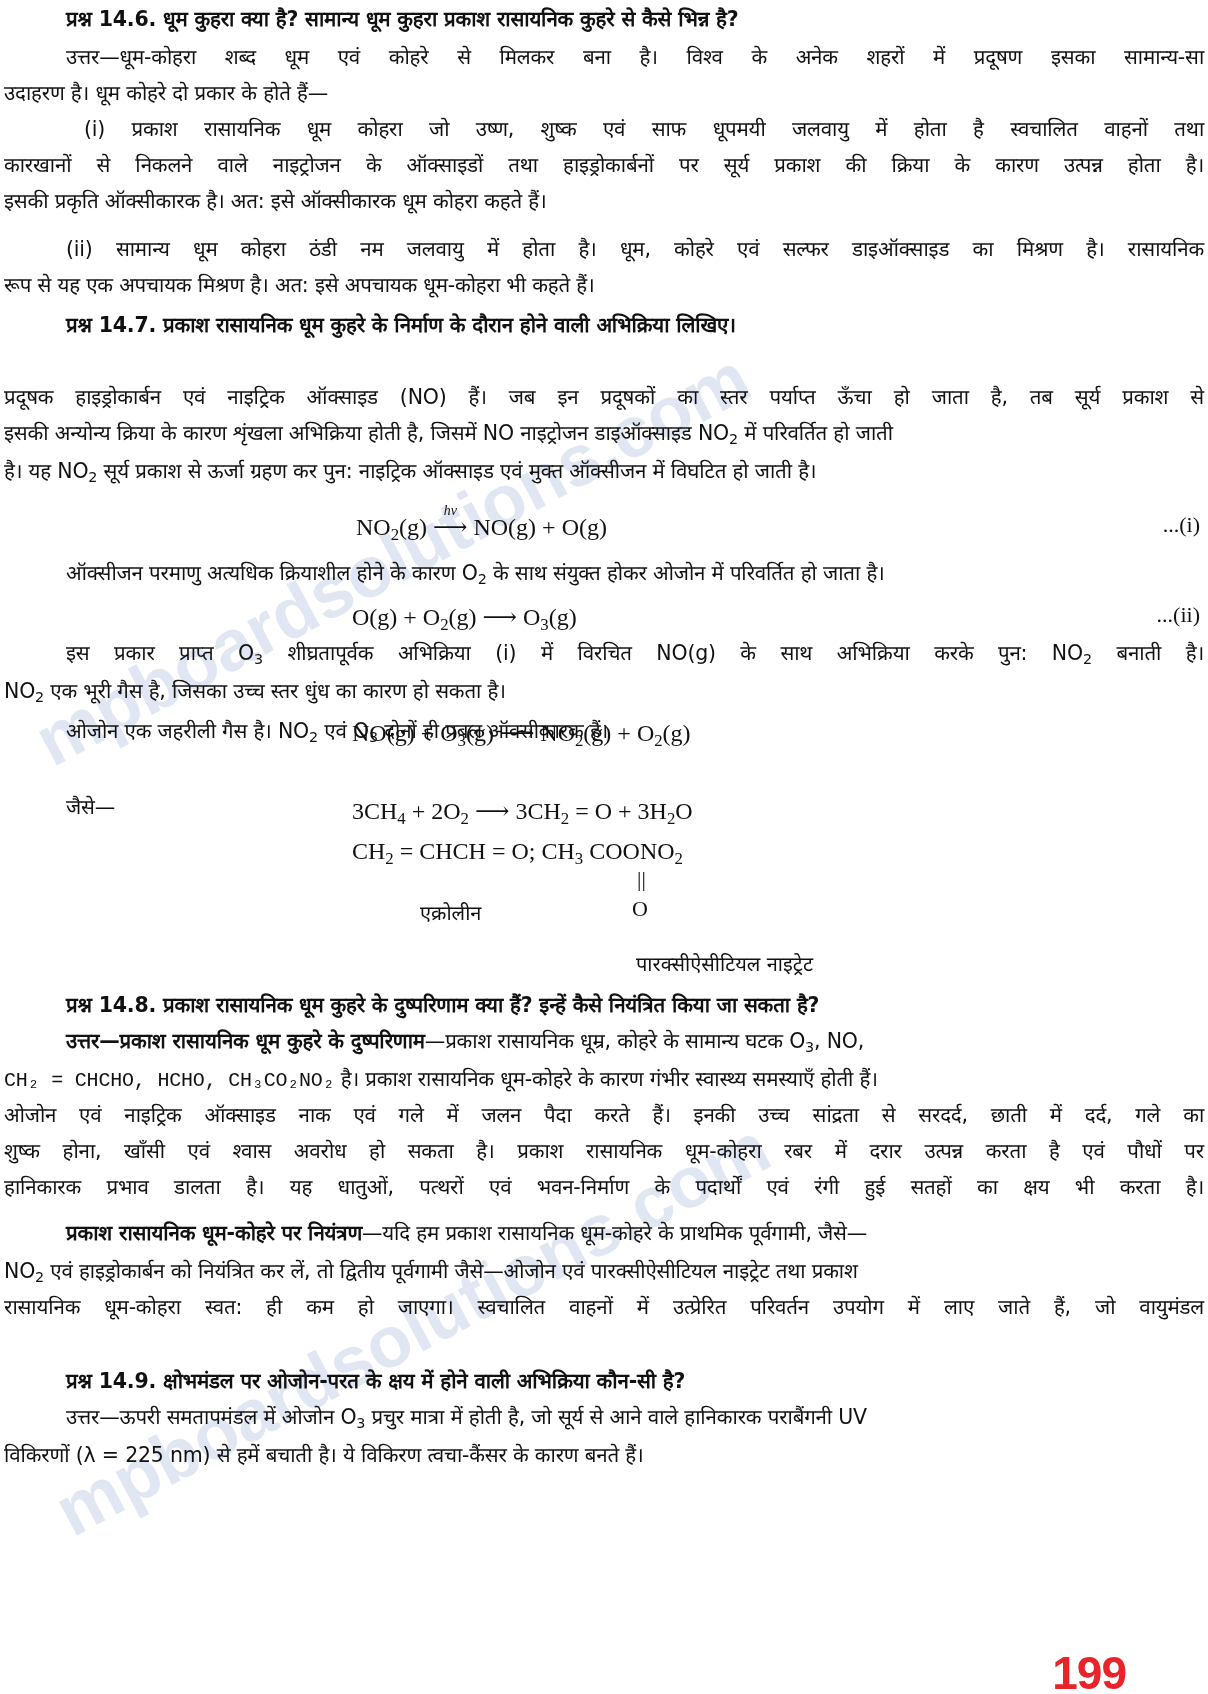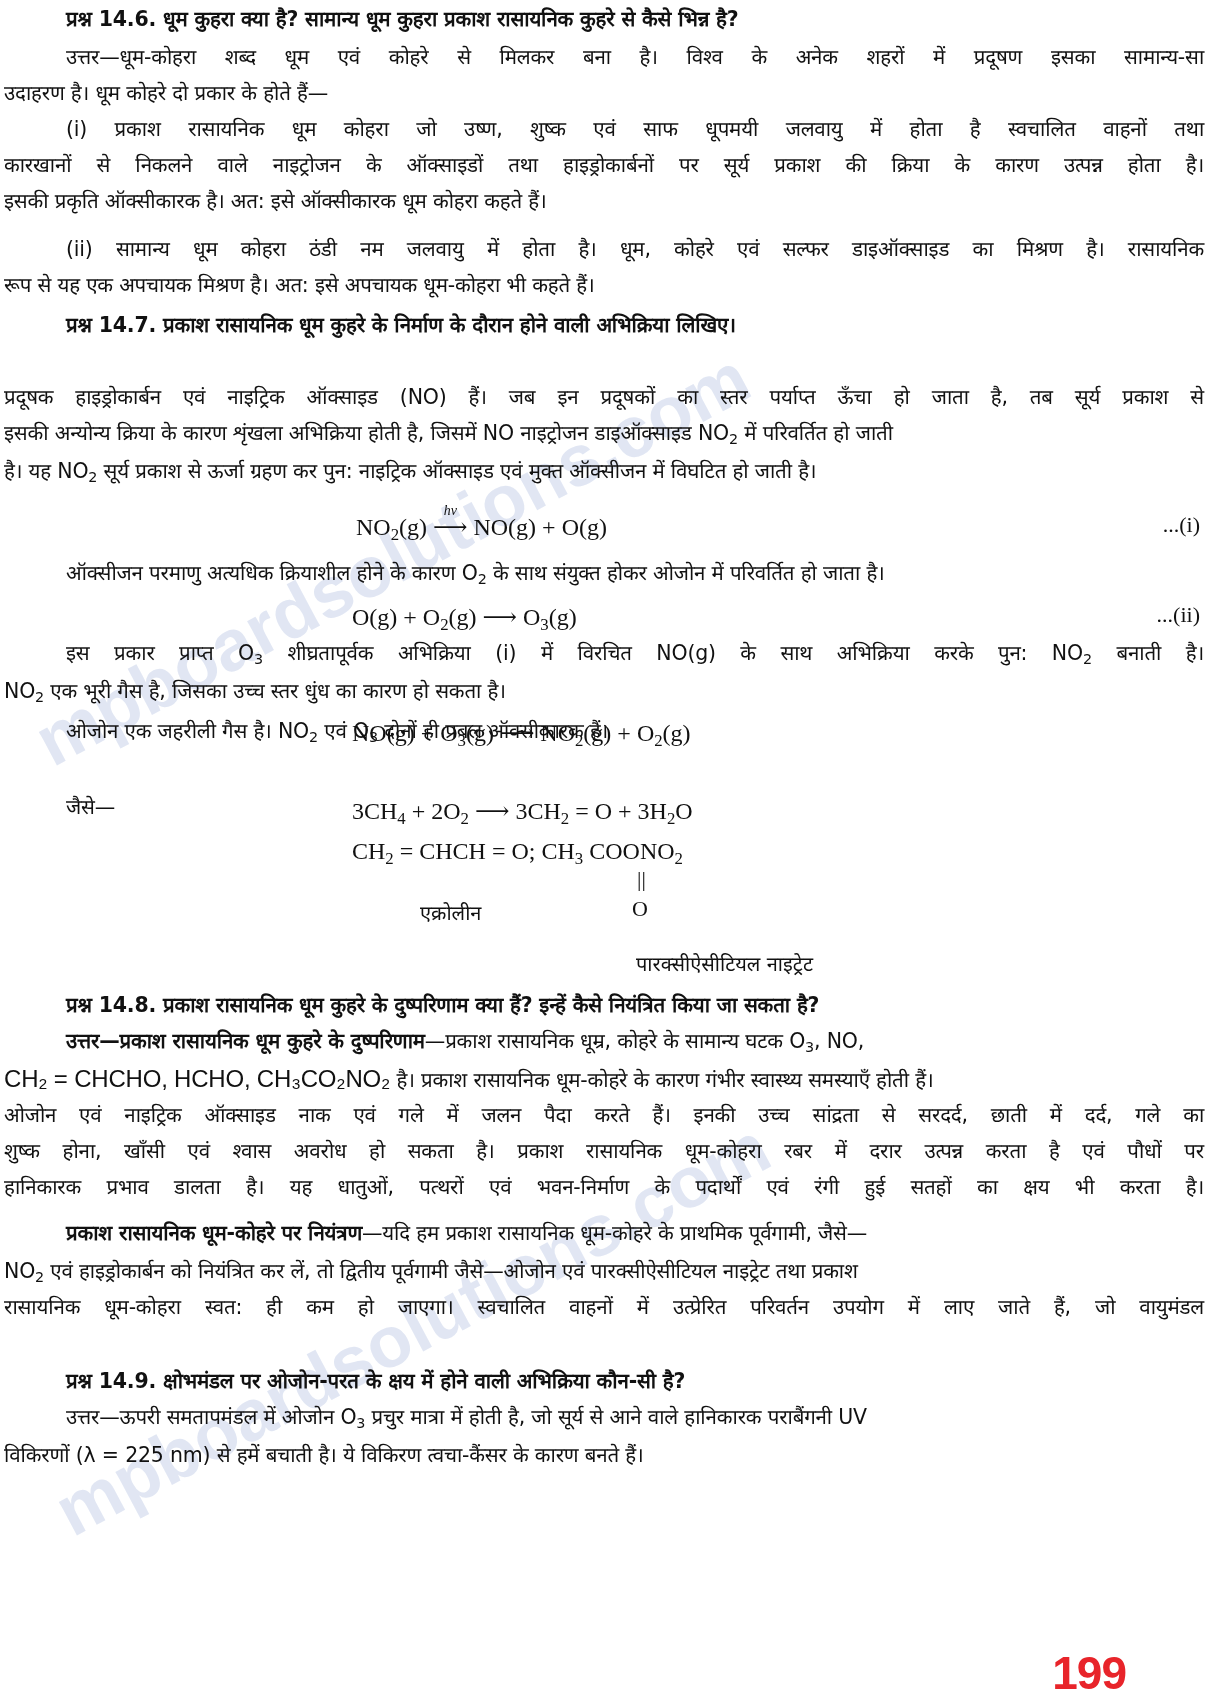--- a/index.html
+++ b/index.html
@@ -26,21 +26,21 @@
 <body>
 
 <div class="page">
 
   <div class="watermark" style="left:60px; top:700px; transform:rotate(-28deg);">mpboardsolutions.com</div>
   <div class="watermark" style="left:80px; top:1470px; transform:rotate(-28deg);">mpboardsolutions.com</div>
 
   <div class="line ind b" style="top:4px;">प्रश्न 14.6. धूम कुहरा क्या है? सामान्य धूम कुहरा प्रकाश रासायनिक कुहरे से कैसे भिन्न है?</div>
   <div class="line ind j" style="top:42px;">उत्तर—धूम-कोहरा शब्द धूम एवं कोहरे से मिलकर बना है। विश्व के अनेक शहरों में प्रदूषण इसका सामान्य-सा</div>
   <div class="line" style="top:78px;">उदाहरण है। धूम कोहरे दो प्रकार के होते हैं—</div>
-  <div class="line ind j" style="top:114px;">(i) प्रकाश रासायनिक धूम कोहरा जो उष्ण, शुष्क एवं साफ धूपमयी जलवायु में होता है स्वचालित वाहनों तथा</div>
+  <div class="line ind j" style="top:114px;margin-left:18px;">(i) प्रकाश रासायनिक धूम कोहरा जो उष्ण, शुष्क एवं साफ धूपमयी जलवायु में होता है स्वचालित वाहनों तथा</div>
   <div class="line j" style="top:150px;">कारखानों से निकलने वाले नाइट्रोजन के ऑक्साइडों तथा हाइड्रोकार्बनों पर सूर्य प्रकाश की क्रिया के कारण उत्पन्न होता है।</div>
   <div class="line" style="top:186px;">इसकी प्रकृति ऑक्सीकारक है। अत: इसे ऑक्सीकारक धूम कोहरा कहते हैं।</div>
   <div class="line ind j" style="top:234px;">(ii) सामान्य धूम कोहरा ठंडी नम जलवायु में होता है। धूम, कोहरे एवं सल्फर डाइऑक्साइड का मिश्रण है। रासायनिक</div>
   <div class="line" style="top:270px;">रूप से यह एक अपचायक मिश्रण है। अत: इसे अपचायक धूम-कोहरा भी कहते हैं।</div>
 
   <div class="line ind b" style="top:310px;">प्रश्न 14.7. प्रकाश रासायनिक धूम कुहरे के निर्माण के दौरान होने वाली अभिक्रिया लिखिए।</div>
   <div class="line j" style="top:382px;">प्रदूषक हाइड्रोकार्बन एवं नाइट्रिक ऑक्साइड (NO) हैं। जब इन प्रदूषकों का स्तर पर्याप्त ऊँचा हो जाता है, तब सूर्य प्रकाश से</div>
   <div class="line" style="top:418px;">
     <span>इसकी अन्योन्य क्रिया के कारण शृंखला अभिक्रिया होती है, जिसमें NO नाइट्रोजन डाइऑक्साइड NO</span><sub>2</sub><span> में परिवर्तित हो जाती</span>
   </div>
@@ -91,21 +91,21 @@
   <div class="bond" style="left:632px; top:896px;">O</div>
 
   <div class="label" style="left:420px; top:899px;">एक्रोलीन</div>
   <div class="label" style="left:636px; top:950px;">पारक्सीऐसीटियल नाइट्रेट</div>
 
   <div class="line ind b" style="top:990px;">प्रश्न 14.8. प्रकाश रासायनिक धूम कुहरे के दुष्परिणाम क्या हैं? इन्हें कैसे नियंत्रित किया जा सकता है?</div>
   <div class="line ind" style="top:1026px;">
     <span class="b">उत्तर—प्रकाश रासायनिक धूम कुहरे के दुष्परिणाम</span><span>—प्रकाश रासायनिक धूम्र, कोहरे के सामान्य घटक O</span><sub>3</sub><span>, NO,</span>
   </div>
   <div class="line" style="top:1064px;">
-    <span style="font-family:Liberation Sans, sans-serif; font-size:24px;">CH₂ = CHCHO, HCHO, CH₃CO₂NO₂</span><span> है। प्रकाश रासायनिक धूम-कोहरे के कारण गंभीर स्वास्थ्य समस्याएँ होती हैं।</span>
+    <span style="font-family:Liberation Mono, monospace; font-size:20px;">CH₂ = CHCHO, HCHO, CH₃CO₂NO₂</span><span> है। प्रकाश रासायनिक धूम-कोहरे के कारण गंभीर स्वास्थ्य समस्याएँ होती हैं।</span>
   </div>
   <div class="line j" style="top:1100px;">ओजोन एवं नाइट्रिक ऑक्साइड नाक एवं गले में जलन पैदा करते हैं। इनकी उच्च सांद्रता से सरदर्द, छाती में दर्द, गले का</div>
   <div class="line j" style="top:1136px;">शुष्क होना, खाँसी एवं श्वास अवरोध हो सकता है। प्रकाश रासायनिक धूम-कोहरा रबर में दरार उत्पन्न करता है एवं पौधों पर</div>
   <div class="line j" style="top:1172px;">हानिकारक प्रभाव डालता है। यह धातुओं, पत्थरों एवं भवन-निर्माण के पदार्थों एवं रंगी हुई सतहों का क्षय भी करता है।</div>
 
   <div class="line ind" style="top:1218px;">
     <span class="b">प्रकाश रासायनिक धूम-कोहरे पर नियंत्रण</span><span>—यदि हम प्रकाश रासायनिक धूम-कोहरे के प्राथमिक पूर्वगामी, जैसे—</span>
   </div>
   <div class="line" style="top:1256px;">
     <span>NO</span><sub>2</sub><span> एवं हाइड्रोकार्बन को नियंत्रित कर लें, तो द्वितीय पूर्वगामी जैसे—ओजोन एवं पारक्सीऐसीटियल नाइट्रेट तथा प्रकाश</span>

